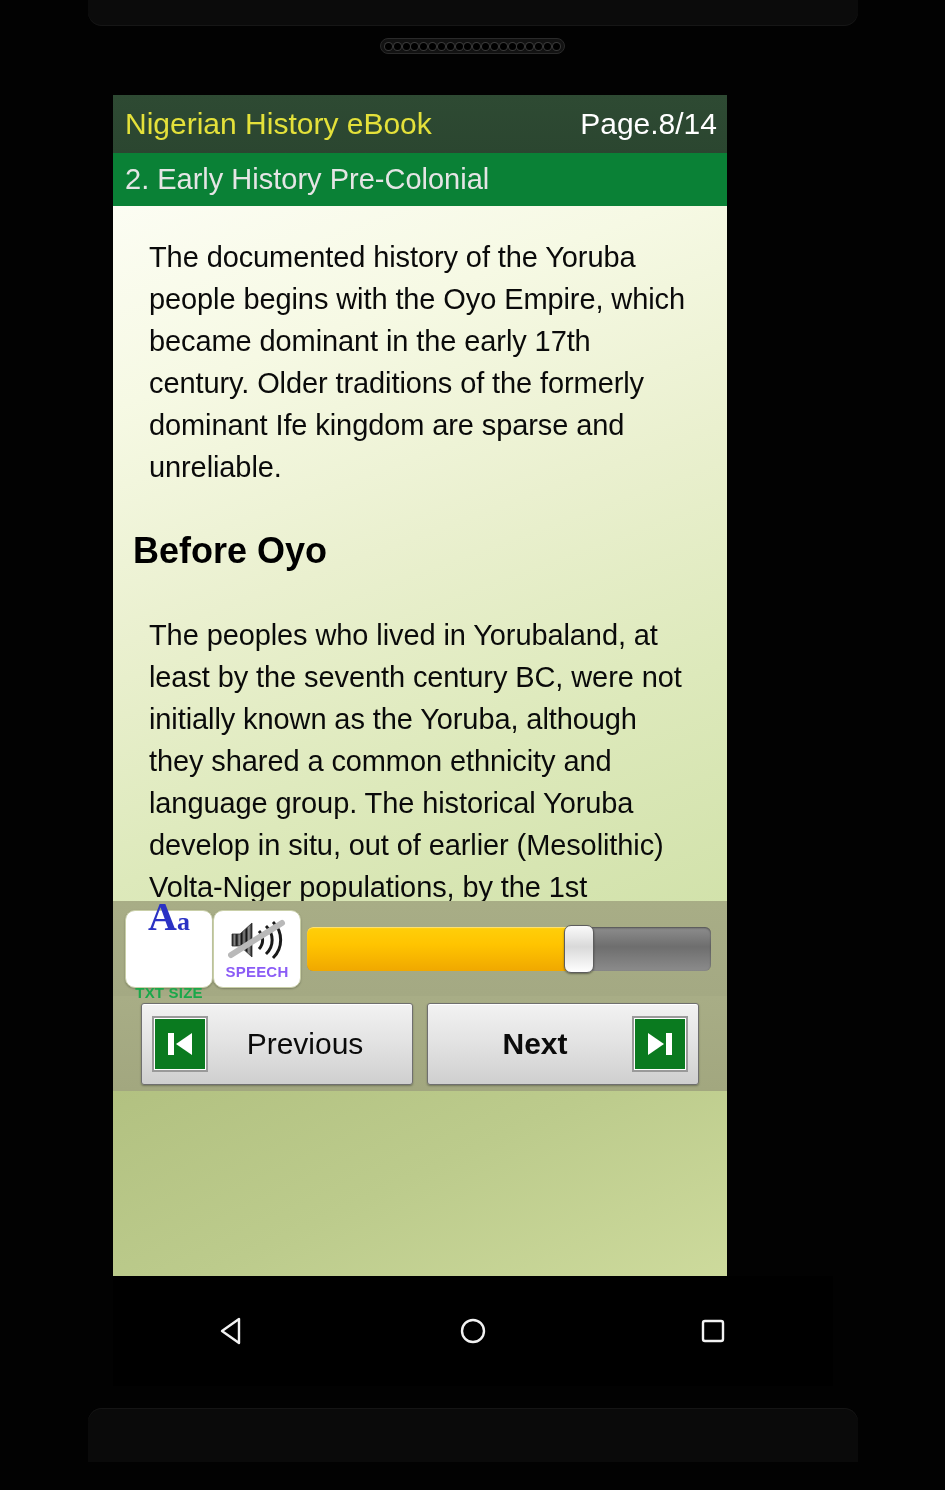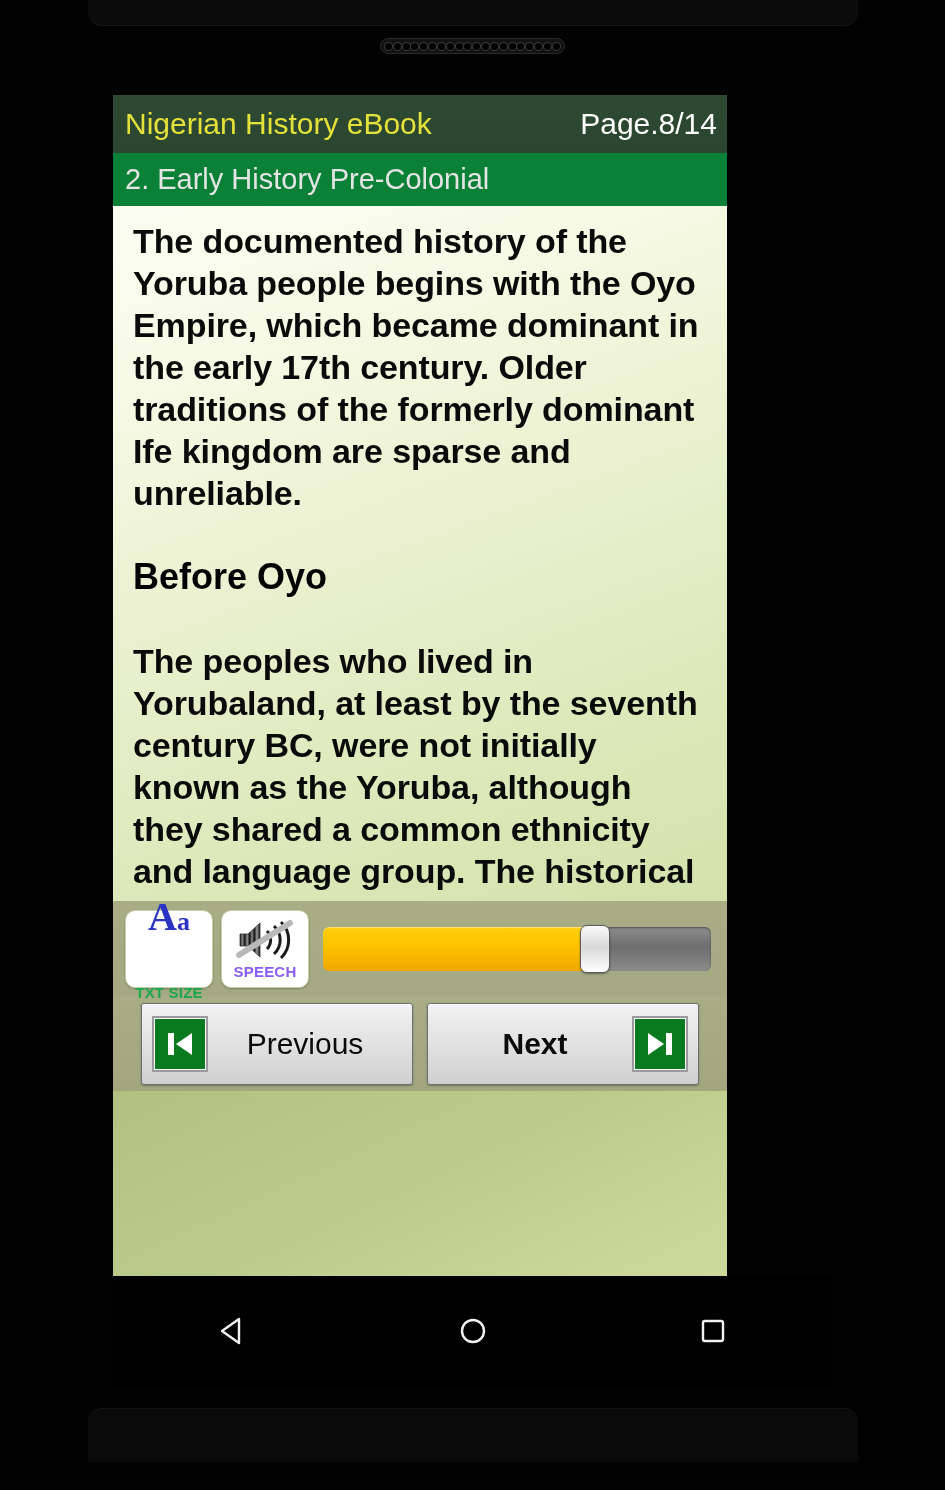--- a/index.html
+++ b/index.html
@@ -138,45 +138,43 @@
         #fcfdf3 0%,
         #f6f9e4 22%,
         #eaf0cf 48%,
         #dde9bb 74%,
         #d2e2ab 100%);
     padding: 14px 20px 0 20px;
     box-sizing: border-box;
     overflow: hidden;
   }
   .reader p {
-    margin: 0;
+    margin: 16px;
     color: #0a0a0a;
-    font-size: 34px;
+    font-size: 29px;
     line-height: 42px;
     letter-spacing: -0.1px;
-    font-weight: bold;
   }
   .reader p.spacer-after { margin-bottom: 42px; }
   .reader h3 {
     margin: 0 0 42px 0;
     color: #000000;
     font-size: 36px;
     font-weight: bold;
     line-height: 42px;
   }
 
   
   .control-strip {
     height: 95px;
     background: linear-gradient(180deg, #a8ad86 0%, #a4a983 100%);
     display: flex;
     align-items: center;
     padding: 0 12px;
     box-sizing: border-box;
-    gap: 8px;
   }
   .tool-btn {
     width: 88px;
     height: 78px;
     border-radius: 10px;
     background: #ffffff;
     border: 1px solid #c9cfa8;
     box-shadow: 0 1px 2px rgba(0,0,0,0.25);
     display: flex;
     flex-direction: column;

